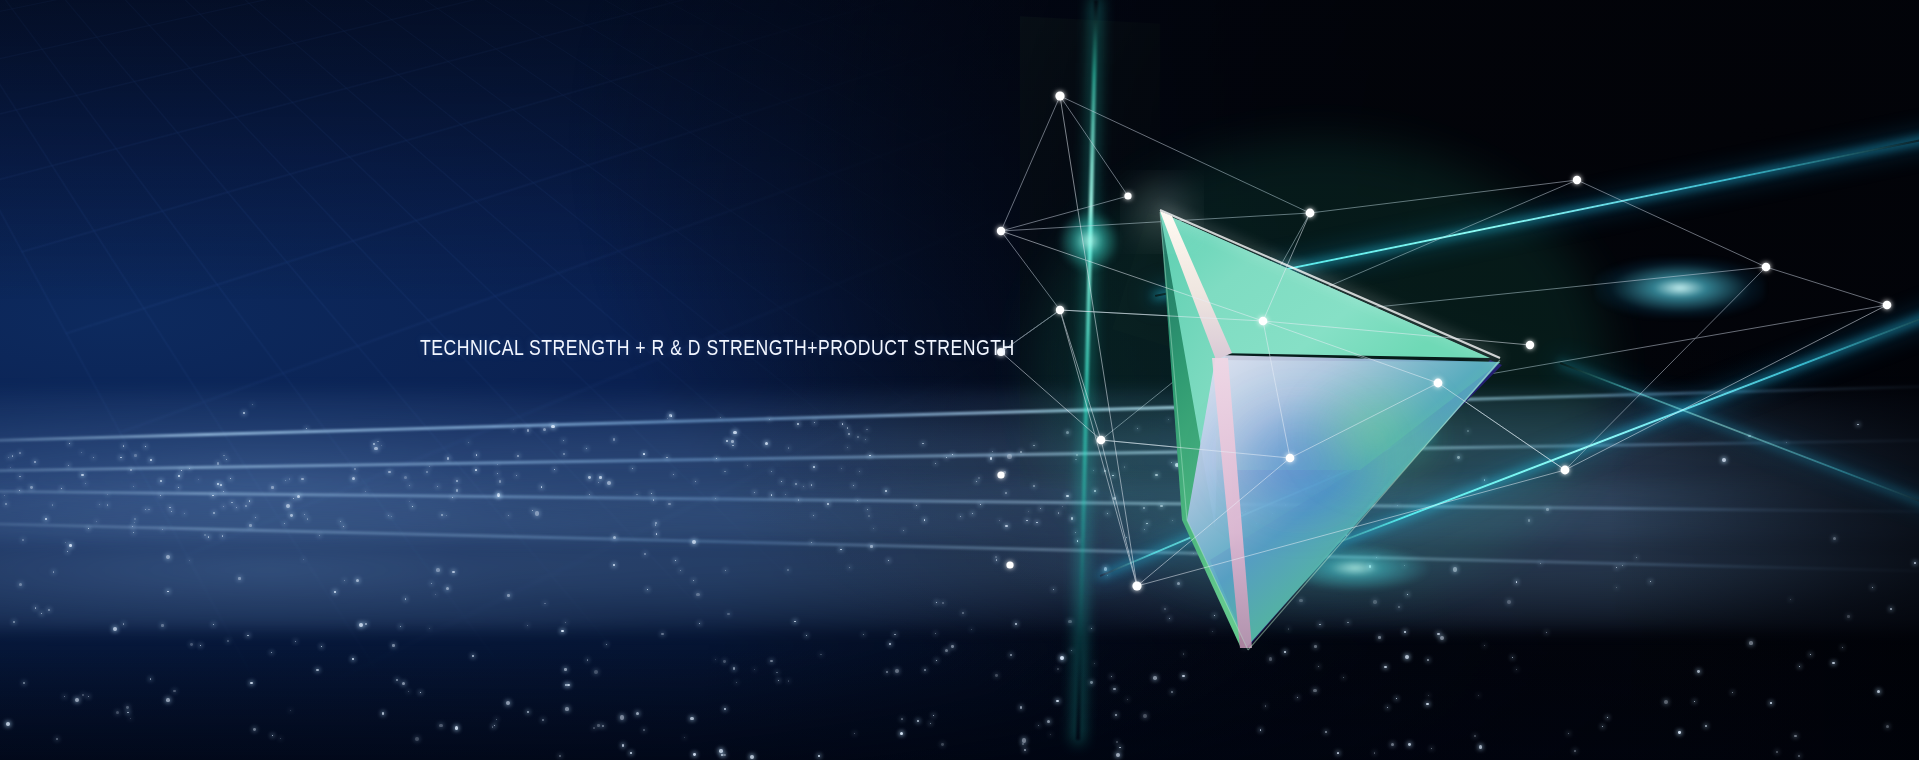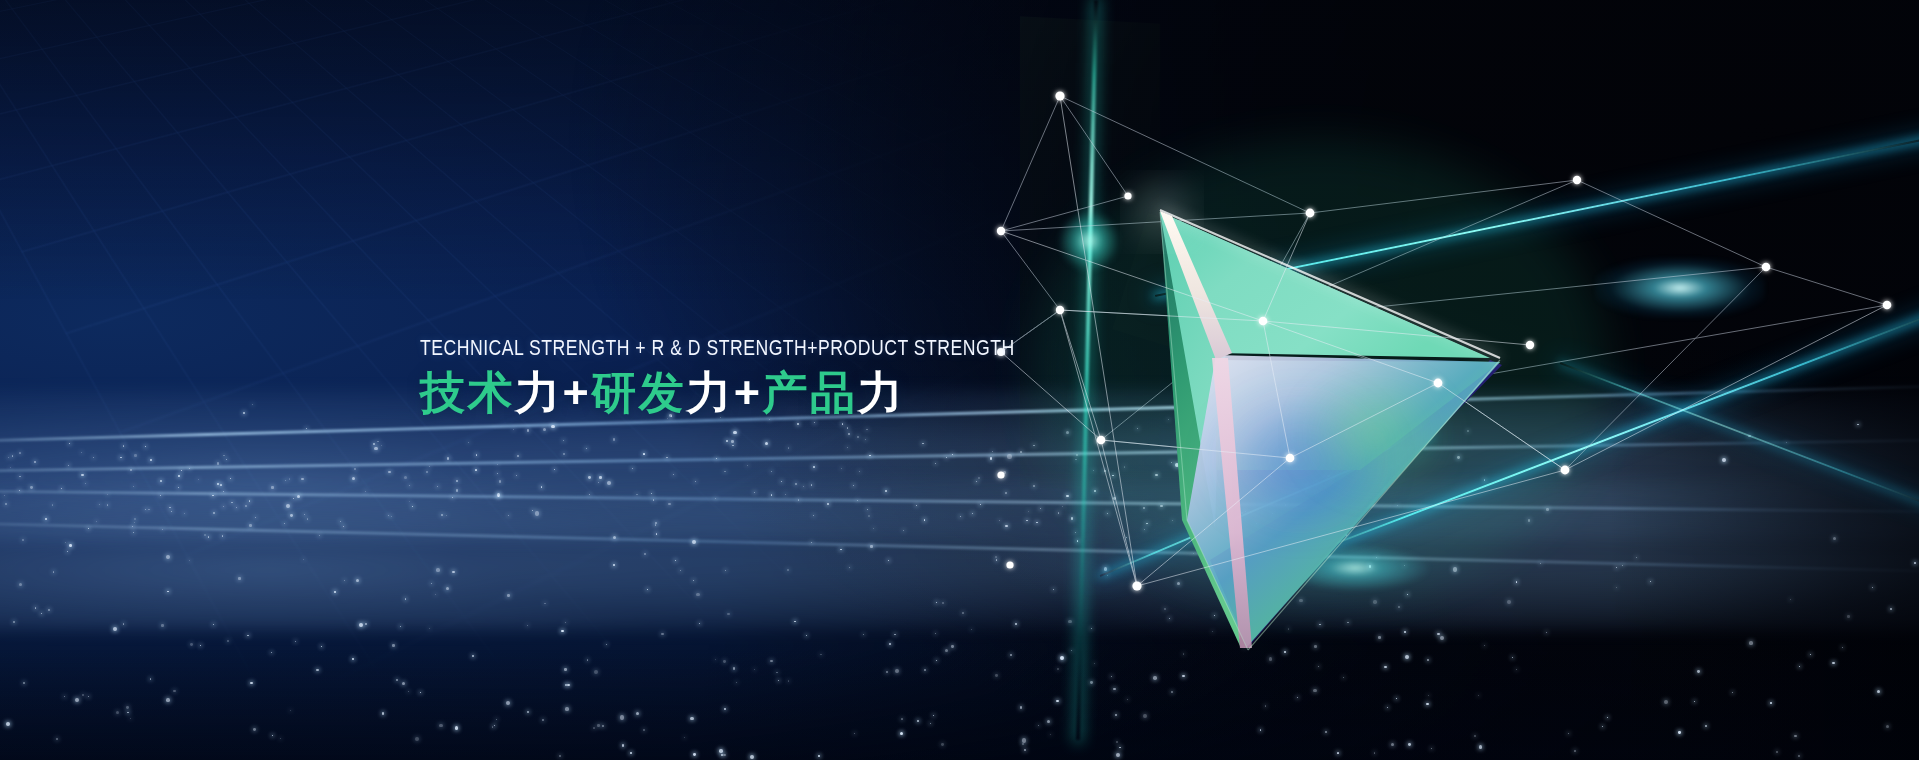--- a/index.html
+++ b/index.html
@@ -950,18 +950,15 @@
       <circle cx="1565" cy="470" r="4.4"></circle>
       <circle cx="1137" cy="586" r="4.6"></circle>
       <circle cx="1128" cy="196" r="3.6"></circle>
       <circle cx="1001" cy="475" r="3.6"></circle>
       <circle cx="1010" cy="565" r="3.6"></circle>
     </g>
   </svg>
 
   <div class="headline">
     <div class="head-en">TECHNICAL STRENGTH + R &amp; D STRENGTH+PRODUCT STRENGTH</div>
-    <div class="head-cn">
-      <span class="cn-g">技术</span><span class="cn-w">力</span><span class="cn-w">+</span><span class="cn-g">研发</span><span class="cn-w">力</span><span class="cn-w">+</span><span class="cn-g">产品</span><span class="cn-w">力</span>
-    </div>
   </div>
 
 </div>
 
 </body></html>

